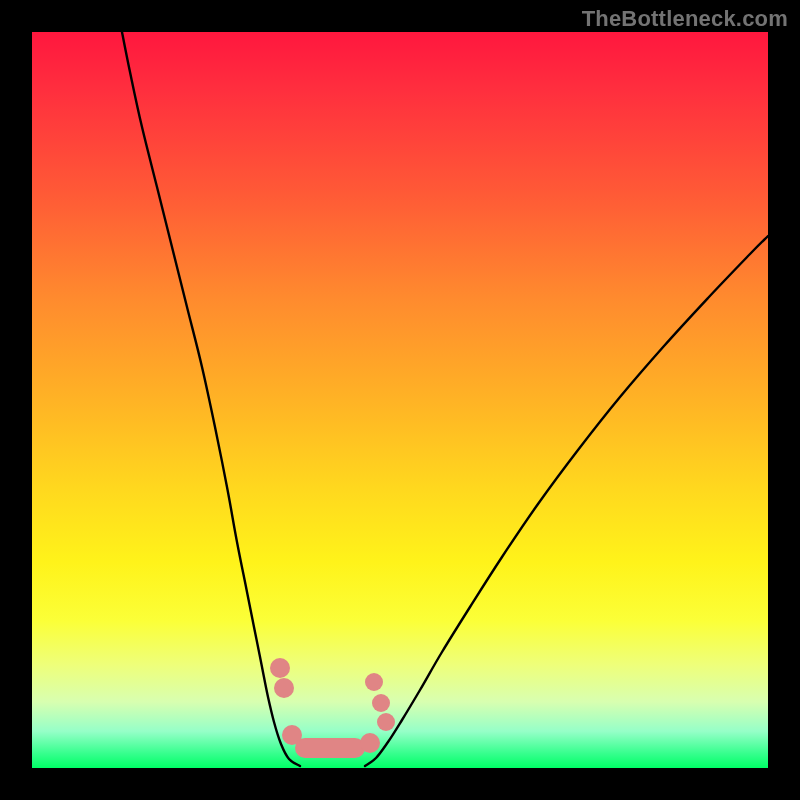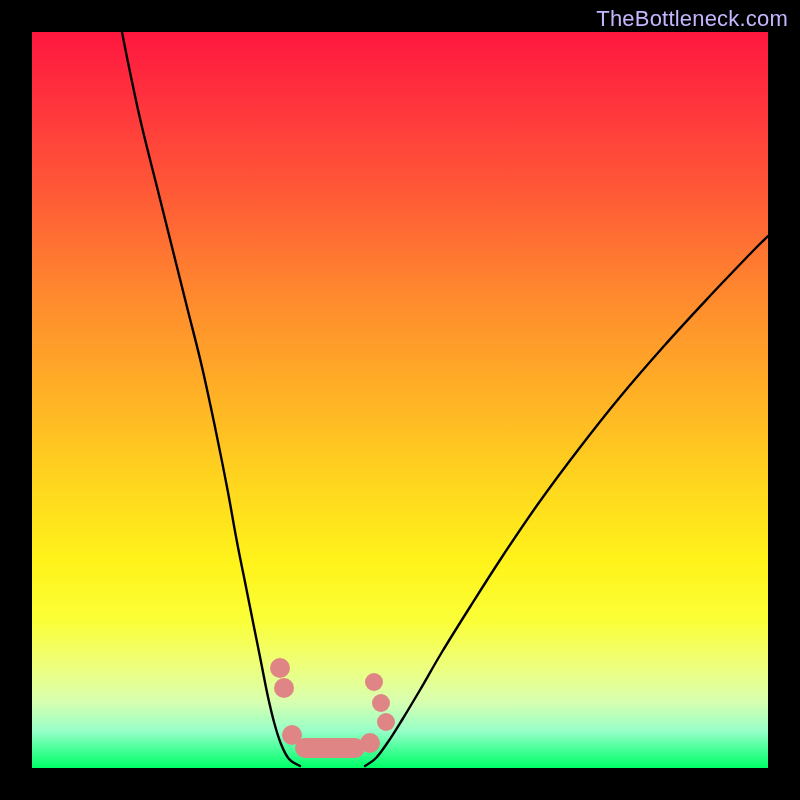--- a/index.html
+++ b/index.html
@@ -39,25 +39,25 @@
       #d8ffb0 91%,
       #96ffc8 95%,
       #37ff8e 98%,
       #00ff66 100%
     );
   }
   .watermark {
     position: absolute;
     top: 6px;
     right: 12px;
-    color: #c4b5fd;
+    color: #737373;
     font-size: 22px;
     letter-spacing: 0.2px;
     user-select: none;
-    font-weight: 400;
+    font-weight: 700;
   }
   svg.curves {
     position: absolute;
     left: 0;
     top: 0;
     width: 736px;
     height: 736px;
     overflow: visible;
   }
   .curve {

